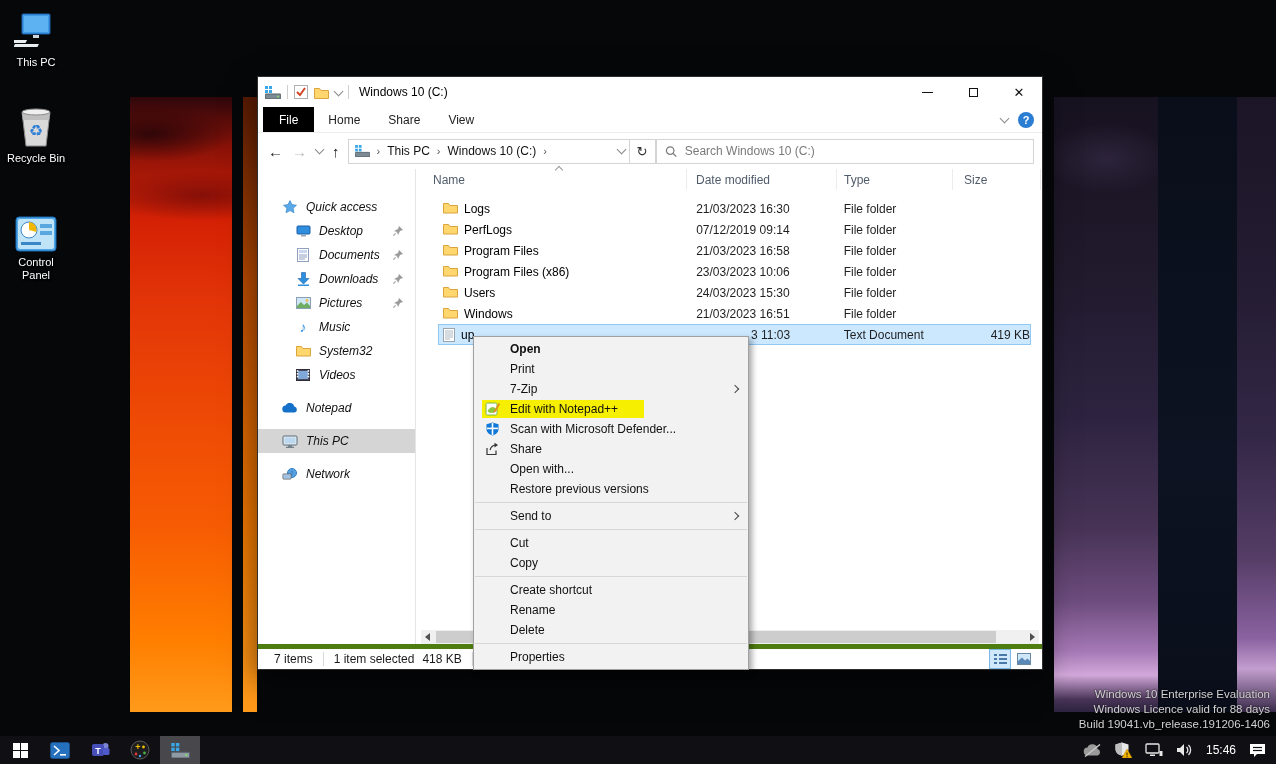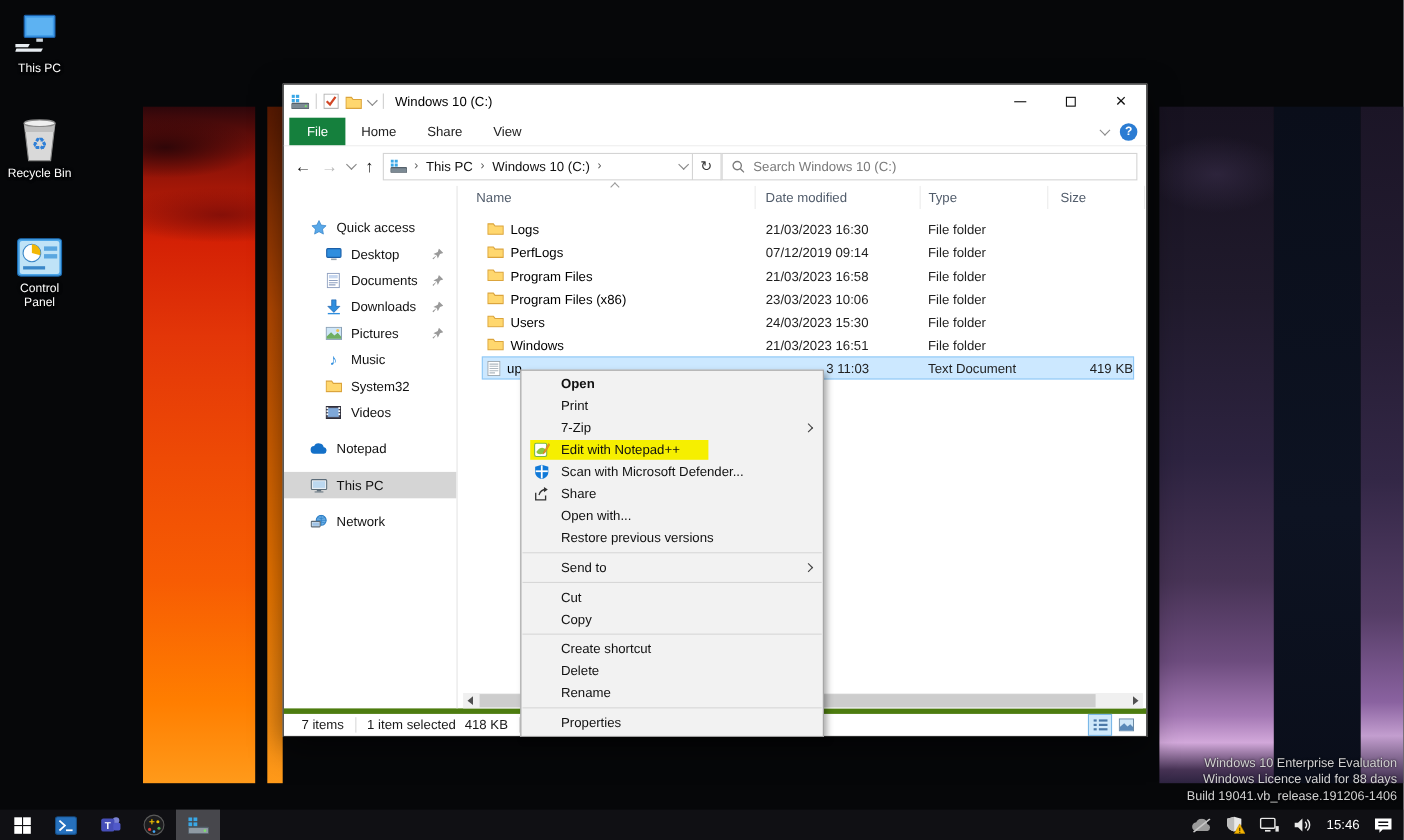--- a/index.html
+++ b/index.html
@@ -48,21 +48,21 @@
   .qat .sep { width:1px; height:14px; background:#cfcfcf; }
   .title-text { margin-left:10px; font-size:12px; color:#000; }
   .wcontrols { margin-left:auto; display:flex; height:100%; }
   .wbtn { width:46px; display:flex; align-items:center; justify-content:center; font-size:13px; color:#111; }
   .glyph-min { width:11px; height:1px; background:#111; }
   .glyph-max { width:9px; height:9px; border:1px solid #111; }
 
   
   .tabs { height:26px; display:flex; align-items:stretch; padding-left:5px; border-bottom:1px solid #eeeeee; flex:0 0 auto; position:relative; }
   .tab { padding:0 14px; display:flex; align-items:center; font-size:12px; color:#222; }
-  .tab.file { background:#15803d; color:#fff; padding:0 16px; }
+  .tab.file { background:#000000; color:#fff; padding:0 16px; }
   .tabs-right { position:absolute; right:8px; top:0; height:100%; display:flex; align-items:center; gap:10px; }
   .help-btn { width:16px; height:16px; border-radius:50%; background:#2b7cd3; color:#fff; font-size:11px; font-weight:bold;
     display:flex; align-items:center; justify-content:center; }
   .chev { width:7px; height:7px; border-right:1.5px solid #8a8a8a; border-bottom:1.5px solid #8a8a8a; transform:rotate(45deg); margin-top:-3px; }
 
   
   .addr-row { height:36px; display:flex; align-items:center; padding:0 8px 0 8px; flex:0 0 auto; }
   .nav-arrows { display:flex; align-items:center; gap:9px; padding:0 4px 0 2px; }
   .arr { font-size:15px; line-height:1; }
   .arr.dis { color:#b9b9b9; }
@@ -71,21 +71,21 @@
   .crumb { color:#111; }
   .addr-box .chev { margin-left:auto; }
   .refresh-btn { height:25px; width:26px; border:1px solid #d4d4d4; border-left:none; display:flex; align-items:center; justify-content:center;
     font-size:13px; color:#333; }
   .search-box { height:25px; border:1px solid #d4d4d4; flex:1; display:flex; align-items:center; padding:0 8px; gap:8px; }
   .search-box input { border:none; outline:none; width:100%; font-size:12px; color:#7a7a7a; font-family:inherit; background:transparent; }
   .search-box input::placeholder { color:#7a7a7a; opacity:1; }
 
   
   .content { flex:1; display:flex; min-height:0; position:relative; }
-  .sidebar { width:158px; border-right:1px solid #e5e5e5; padding-top:26px; flex:0 0 auto; overflow:hidden; }
+  .sidebar { width:158px; border-right:1px solid #e5e5e5; padding-top:26px; flex:0 0 auto; overflow:hidden;font-style:italic; }
   .side-item { height:24px; display:flex; align-items:center; position:relative; font-size:12px; color:#111; }
   .side-item .ic { width:16px; display:flex; justify-content:center; margin-right:8px; flex:0 0 auto; }
   .side-item.lvl0 { padding-left:24px; }
   .side-item.lvl1 { padding-left:37px; }
   .side-item.sel { background:#d5d5d5; }
   .side-item .pin { position:absolute; right:12px; }
   .side-gap { height:9px; }
 
   .pane { flex:1; position:relative; min-width:0; }
   .cols { display:flex; height:21px; margin-left:5px; color:#515c6b; }
@@ -620,24 +620,24 @@
         <span class="mlabel">Cut</span>
       </div>
     <div class="mi">
         <span class="mlabel">Copy</span>
       </div>
     <div class="msep"></div>
     <div class="mi">
         <span class="mlabel">Create shortcut</span>
       </div>
     <div class="mi">
+        <span class="mlabel">Rename</span>
+      </div>
+    <div class="mi">
         <span class="mlabel">Delete</span>
-      </div>
-    <div class="mi">
-        <span class="mlabel">Rename</span>
       </div>
     <div class="msep"></div>
     <div class="mi">
         <span class="mlabel">Properties</span>
       </div>
   </div>
 
   <div class="taskbar">
     <div class="tb-btn">
       <div class="start-logo">

